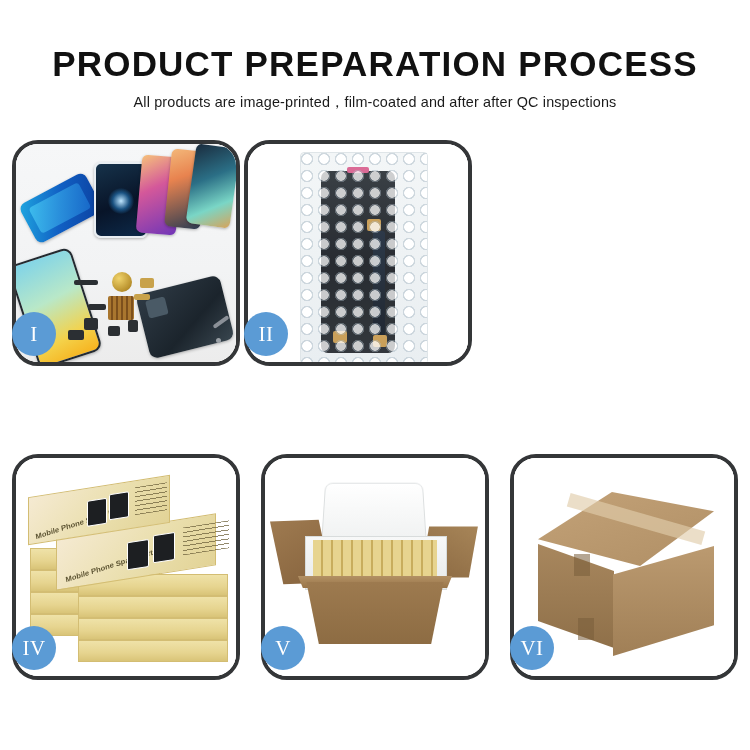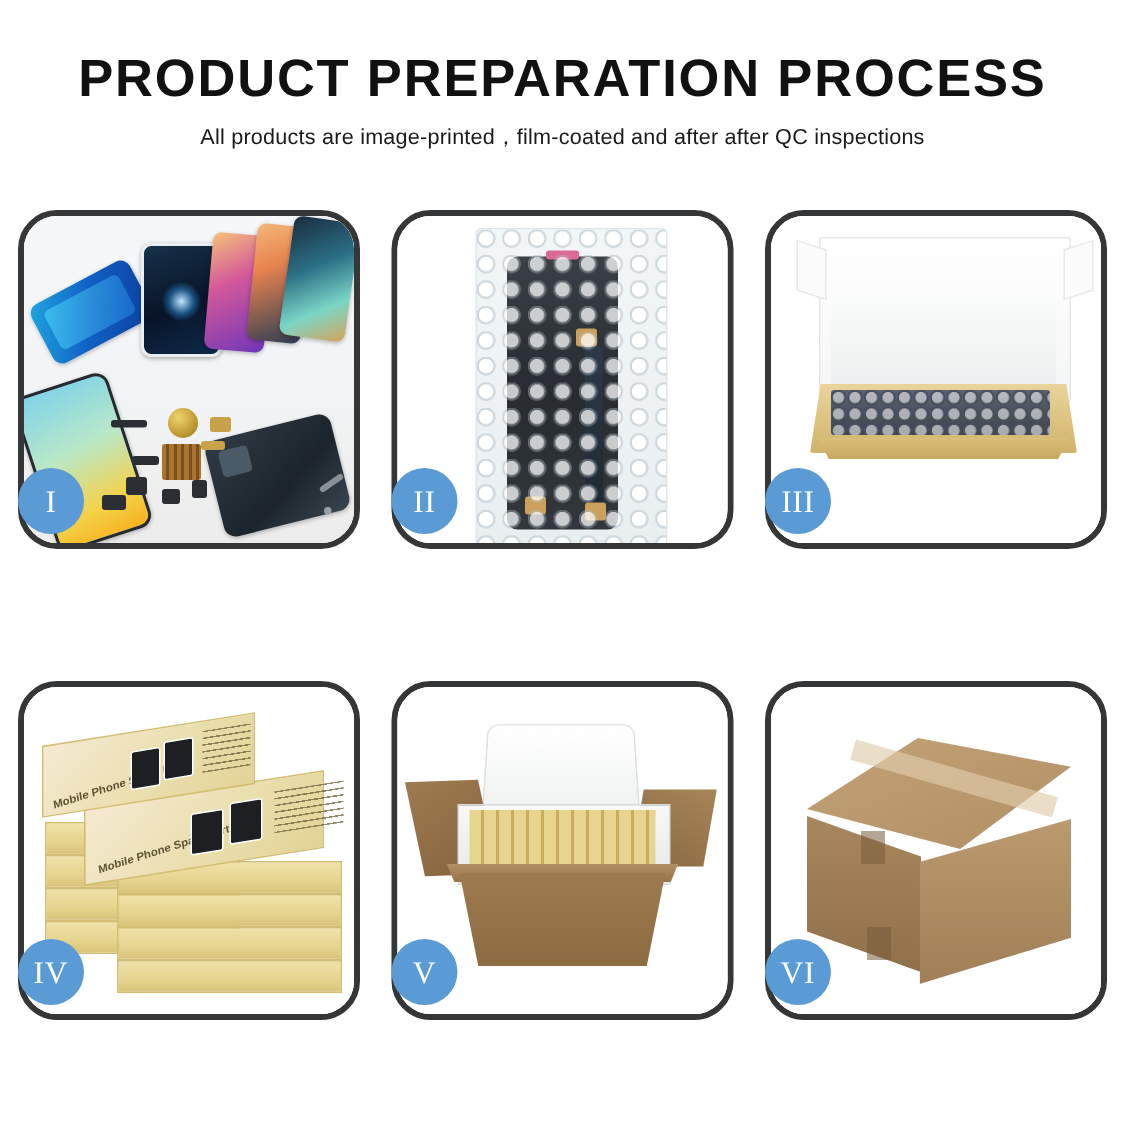--- a/index.html
+++ b/index.html
@@ -11,21 +11,21 @@
     width: 750px;
     height: 750px;
     overflow: hidden;
     font-family: "Liberation Sans", sans-serif;
     position: relative;
   }
 
   
   .header {
     width: 750px;
-    padding-top: 35px;
+    padding-top: 46px;
     text-align: center;
   }
   .title {
     font-family: "Liberation Sans", sans-serif;
     font-size: 35px;
     font-weight: bold;
     letter-spacing: 1.2px;
     color: #111111;
     line-height: 1;
     white-space: nowrap;
@@ -59,21 +59,21 @@
     overflow: visible;
   }
   .panel-clip {
     position: absolute;
     inset: 0;
     border-radius: 22px;
     overflow: hidden;
     background: #fdfdfd;
   }
   .p1 { left: 12px;  top: 0px; }
-  .p2 { left: 261px; top: 0px; }
+  .p2 { left: 244px; top: 0px; }
   .p3 { left: 510px; top: 0px; }
   .p4 { left: 12px;  top: 314px; }
   .p5 { left: 261px; top: 314px; }
   .p6 { left: 510px; top: 314px; }
 
   
   .badge {
     position: absolute;
     left: -4px;
     bottom: 6px;
@@ -396,32 +396,20 @@
             <div class="flex-conn" style="left:12px; top:160px;"></div>
             <div class="flex-conn" style="left:52px; top:164px;"></div>
           </div>
           <div class="bubble-overlay"></div>
         </div>
       </div>
     </div>
     <div class="badge">II</div>
   </div>
 
-  <div class="panel p3">
-    <div class="panel-clip">
-      <div class="scene">
-        <div class="box3-lid"></div>
-        <div class="box3-foam"></div>
-        <div class="box3-tray"></div>
-        <div class="box3-bubble"></div>
-        <div class="box3-tray-front"></div>
-      </div>
-    </div>
-    <div class="badge">III</div>
-  </div>
 
   <div class="panel p4">
     <div class="panel-clip">
       <div class="scene">
 
         <div class="ybox" style="left:14px; top:156px; width:128px; height:20px;"></div>
         <div class="ybox" style="left:14px; top:134px; width:128px; height:20px;"></div>
         <div class="ybox" style="left:14px; top:112px; width:128px; height:20px;"></div>
         <div class="ybox" style="left:14px; top:90px;  width:128px; height:20px;"></div>
 

